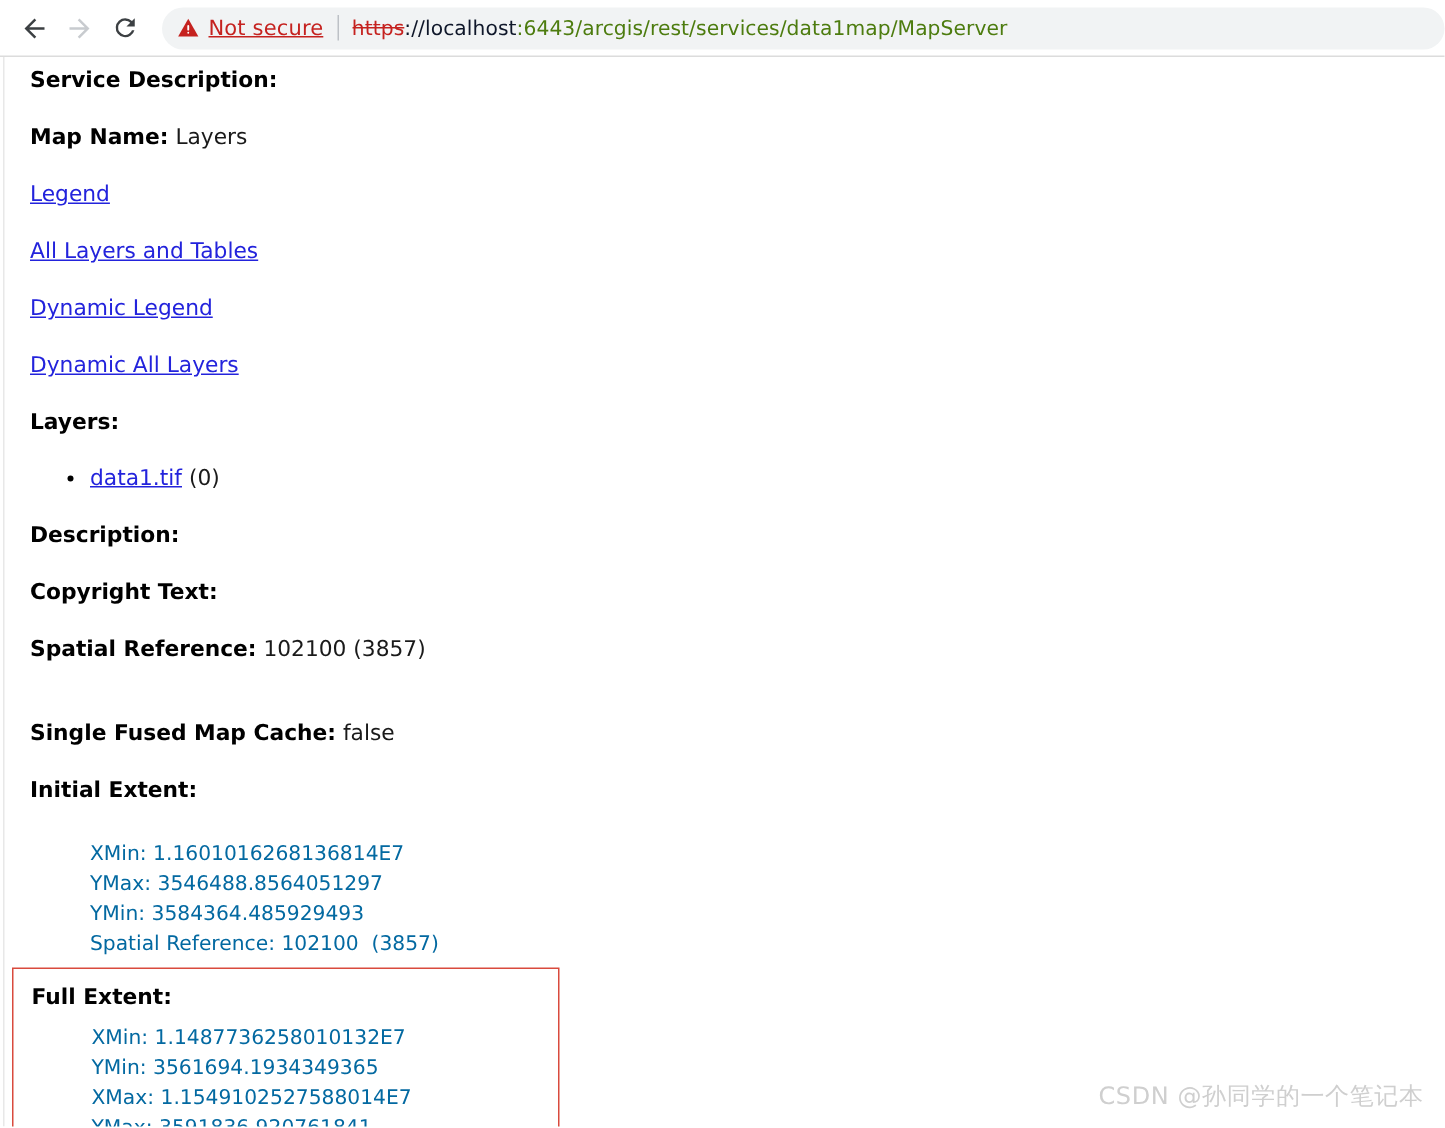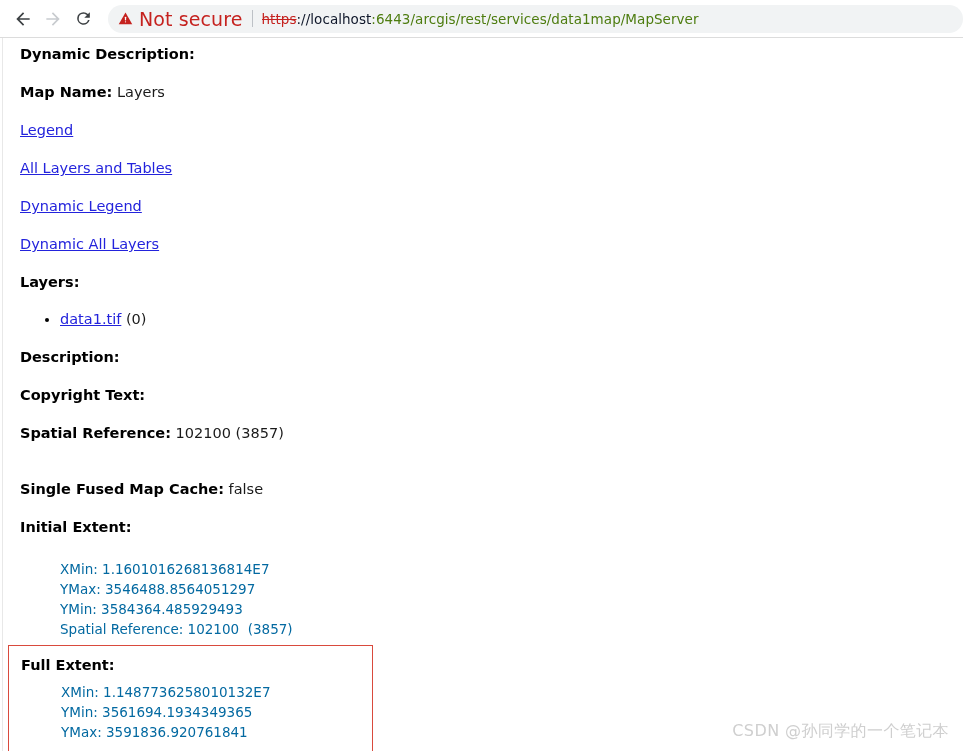--- a/index.html
+++ b/index.html
@@ -63,23 +63,24 @@
     padding-right: 9px;
   }
   .warn-icon {
     width: 15px;
     height: 15px;
     flex: 0 0 auto;
     margin-right: 6px;
   }
   .security-text {
     color: #c5221f;
-    font-size: 19px;
+    font-size: 14px;
     white-space: nowrap;
     letter-spacing: 0.1px;
+    text-decoration: underline;
   }
   .chip-divider {
     width: 1px;
     height: 17px;
     background: #bdc1c6;
     flex: 0 0 auto;
     margin-right: 9px;
   }
   .url-text {
     font-size: 13.5px;
@@ -229,21 +230,21 @@
     <div class="url-text"><span class="url-scheme">https</span><span class="url-host">://localhost</span><span class="url-path">:6443/arcgis/rest/services/data1map/MapServer</span></div>
   </div>
 </div>
 
 <div class="page-viewport">
   <div class="page-leftrule"></div>
 
   <div class="doc">
 
     <div class="row">
-      <span class="lbl">Dynamic Description:</span>
+      <span class="lbl">Service Description:</span>
     </div>
 
     <div class="row">
       <span class="lbl">Map Name:</span>
       <span class="val">Layers</span>
     </div>
 
     <div class="row">
       <a class="doclink">Legend</a>
     </div>
@@ -301,19 +302,20 @@
 
   </div>
 
   <div class="full-extent-box">
     <div class="row">
       <span class="lbl">Full Extent:</span>
     </div>
     <div class="extent-block">
       <div>XMin: 1.1487736258010132E7</div>
       <div>YMin: 3561694.1934349365</div>
+      <div>XMax: 1.1549102527588014E7</div>
       <div>YMax: 3591836.920761841</div>
 
     </div>
   </div>
 
   <div class="watermark">CSDN @孙同学的一个笔记本</div>
 </div>
 
 </body></html>

